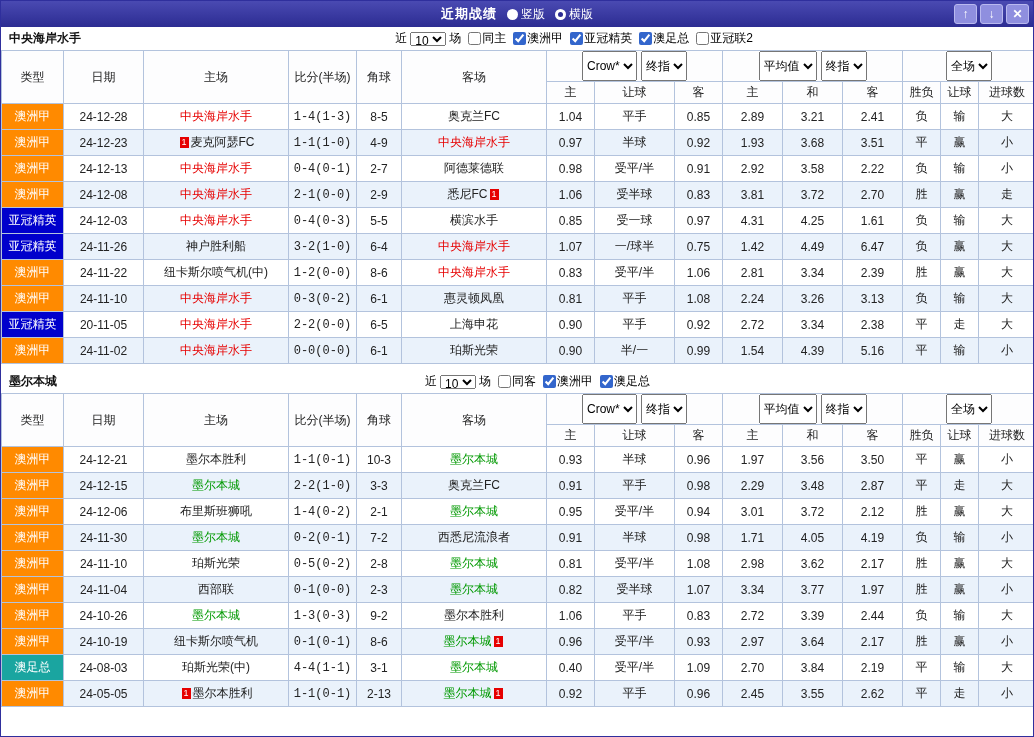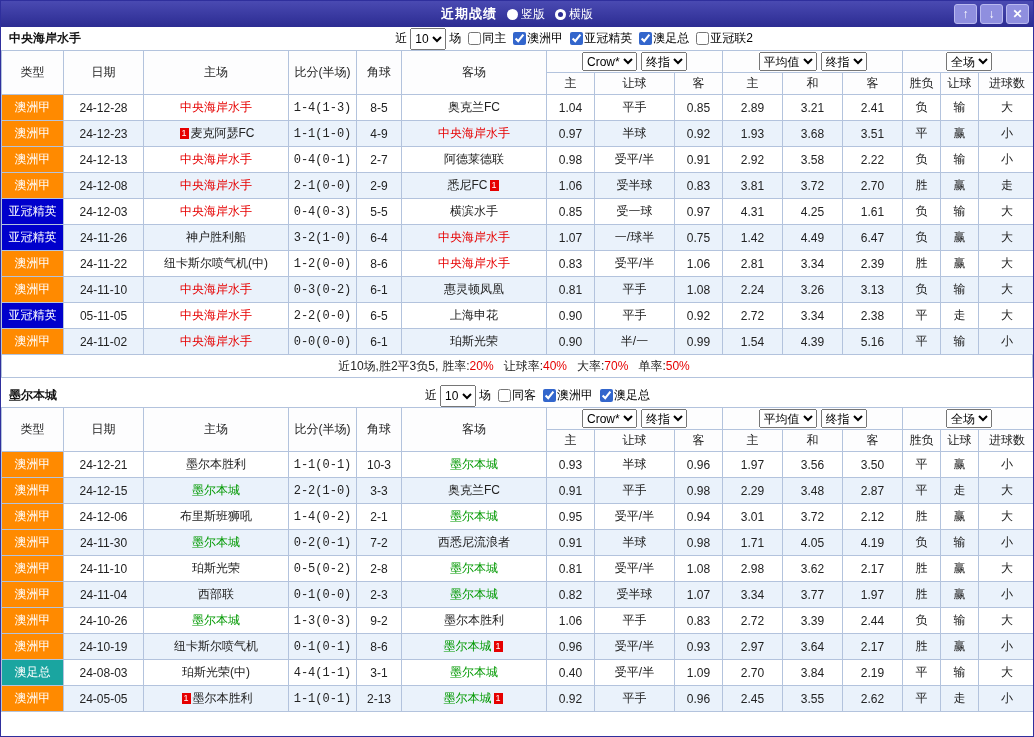--- a/index.html
+++ b/index.html
@@ -19,31 +19,31 @@
   .tb-btn { width:23px; height:20px; background:var(--button_bg); color:#fff; border:1px solid #b9b9ef;
             border-radius:3px; font-size:12px; font-weight:bold; cursor:pointer; line-height:16px; }
 
   
   .section + .section { margin-top:6px; }
   .filterbar { height:23px; display:flex; align-items:center; padding:0 8px; background:#fff; }
   .team-name { font-weight:bold; color:#111; }
   .filter-controls { display:inline-flex; align-items:center; gap:3px; margin-left:auto; }
   .fc1 { margin-right:272px; }
   .fc2 { margin-right:375px; }
-  .count-select { height:22px; font-size:12px; }
+  .count-select { height:14px; font-size:12px; }
   .cb-label { display:inline-flex; align-items:center; cursor:pointer; margin-left:4px; }
   .cb-label input { width:13px; height:13px; accent-color:#3366cc; margin-right:1px; vertical-align:middle; }
 
   
   .rtable { border-collapse:collapse; table-layout:fixed; width:100%; }
   .rtable th, .rtable td { border:1px solid var(--border); text-align:center; overflow:hidden;
                            white-space:nowrap; font-weight:normal; }
   .rtable th { height:22px; background:var(--header_bg); color:#222; }
   .rtable td { height:26px; color:#222; }
-  .dd-cell .hdd { height:19px; font-size:12px; margin:0 2px; max-width:72px; }
+  .dd-cell .hdd { height:30px; font-size:12px; margin:0 2px; max-width:72px; }
   tr.even td { background:var(--row_alt); }
   tr.odd td { background:#fff; }
   td.league { color:#fff !important; }
   .lt-aus { background:var(--league_aus) !important; }
   .lt-acl { background:var(--league_acl) !important; }
   .lt-aff { background:var(--league_aff) !important; }
   .score { color:var(--score_red);font-family:Liberation Mono, monospace; }
   .hl-red { color:var(--team_red); cursor:pointer; }
   .hl-green { color:var(--team_green); cursor:pointer; }
   .res-win { color:var(--win); }
@@ -282,21 +282,21 @@
               <td>1.08</td>
               <td>2.24</td>
               <td>3.26</td>
               <td>3.13</td>
               <td class="res-lose">负</td>
               <td class="res-lose">输</td>
               <td class="res-win">大</td>
             </tr>
             <tr class="odd">
               <td class="league lt-acl">亚冠精英</td>
-              <td>05-11-05</td>
+              <td>20-11-05</td>
               <td><span class="hl-red">中央海岸水手</span></td>
               <td class="score">2-2(0-0)</td>
               <td>6-5</td>
               <td><span>上海申花</span></td>
               <td>0.90</td>
               <td>平手</td>
               <td>0.92</td>
               <td>2.72</td>
               <td>3.34</td>
               <td>2.38</td>
@@ -316,21 +316,20 @@
               <td>0.99</td>
               <td>1.54</td>
               <td>4.39</td>
               <td>5.16</td>
               <td class="res-draw">平</td>
               <td class="res-lose">输</td>
               <td class="res-lose">小</td>
             </tr>
           </tbody>
         </table>
-        <div class="summary"><span>近10场,胜2平3负5,</span><span class="sum-label">胜率:</span><span class="sum-val">20%</span><span class="sum-label">让球率:</span><span class="sum-val">40%</span><span class="sum-label">大率:</span><span class="sum-val">70%</span><span class="sum-label">单率:</span><span class="sum-val">50%</span></div>
       </div>
       <div class="section">
         <div class="filterbar">
           <span class="team-name">墨尔本城</span>
           <span class="filter-controls fc2">
             <span>近</span>
             <select class="count-select"><option>10</option></select>
             <span>场</span>
             <label class="cb-label">
               <input type="checkbox" style="">

